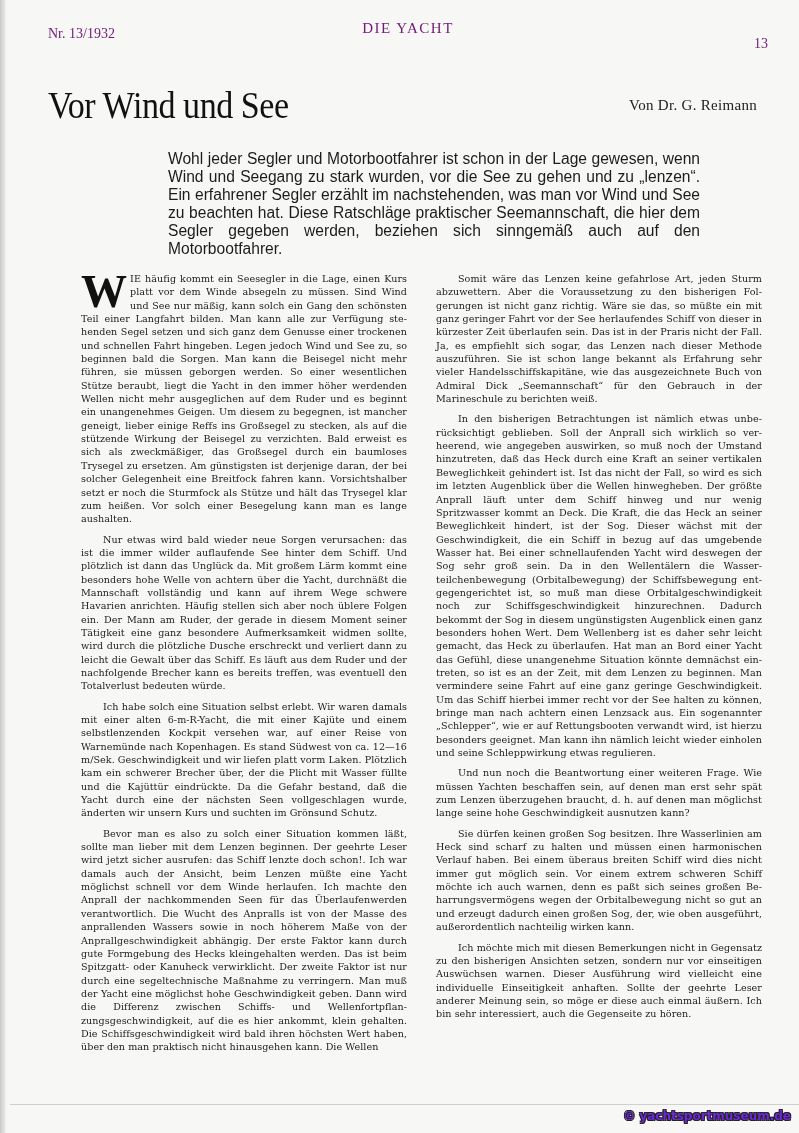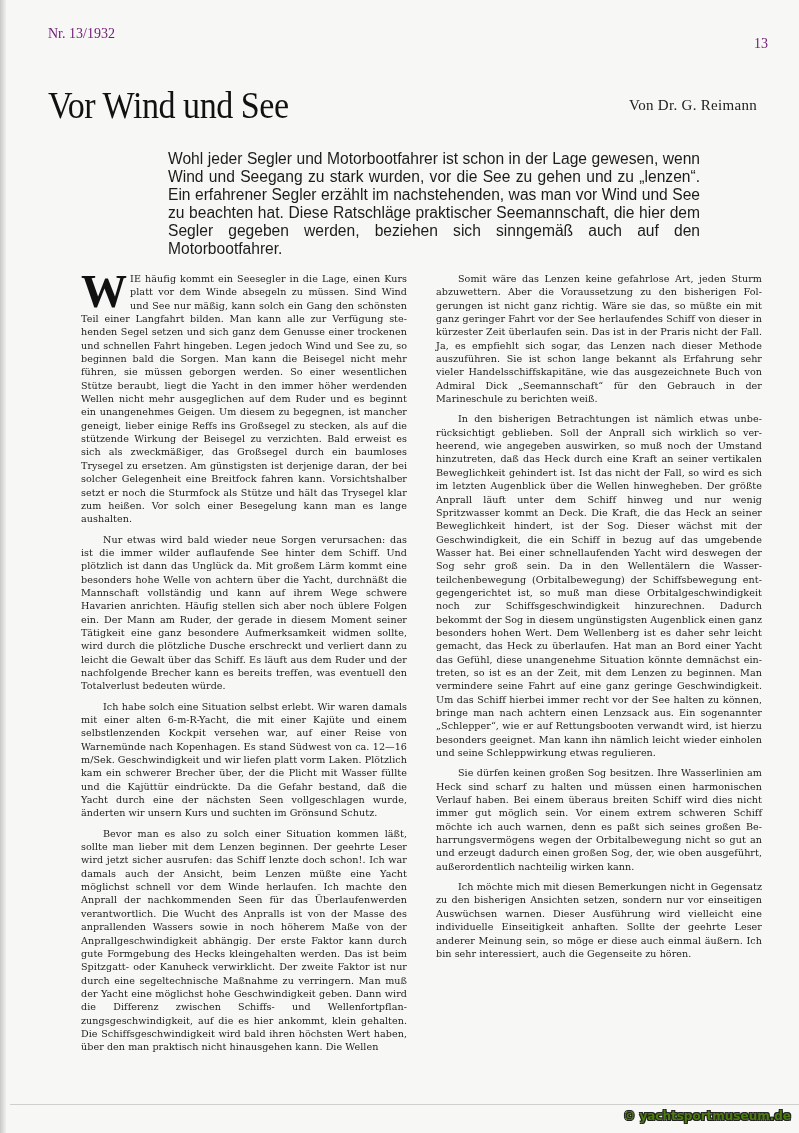--- a/index.html
+++ b/index.html
@@ -51,46 +51,48 @@
   .dropcap {
     float: left; font-family: "Liberation Serif", serif; font-size: 46px;
     line-height: 36px; margin: 2px 3px 0 0; color: #111; font-weight: bold;
   }
   .footer-line {
     position: absolute; left: 10px; right: 0; top: 1104px; height: 1px; background: #cfcfcd;
   }
   .watermark {
     position: absolute; right: 8px; top: 1109px;
     font-family: "DejaVu Sans", sans-serif; font-size: 12px; font-weight: bold;
-    color: #4d7c0f; text-shadow: 0 0 1px #222, 1px 1px 0 #222, -1px -1px 0 #222, 1px -1px 0 #222, -1px 1px 0 #222;
+    color: #6d28d9; text-shadow: 0 0 1px #222, 1px 1px 0 #222, -1px -1px 0 #222, 1px -1px 0 #222, -1px 1px 0 #222;
   }
 </style>
 </head>
 <body>
 
 <div class="left-shade"></div>
 
 <div class="header">
   <span class="issue">Nr. 13/1932</span>
+  <span class="mag">DIE YACHT</span>
   <span class="pagenum">13</span>
 </div>
 
 <div class="title">Vor Wind und See</div>
 <div class="author">Von Dr. G. Reimann</div>
 
 <div class="lead">Wohl jeder Segler und Motorbootfahrer ist schon in der Lage gewesen, wenn Wind und Seegang zu stark wurden, vor die See zu gehen und zu „lenzen“. Ein erfahrener Segler erzählt im nachstehenden, was man vor Wind und See zu beachten hat. Diese Ratschläge praktischer Seemannschaft, die hier dem Segler gegeben werden, beziehen sich sinngemäß auch auf den Motorbootfahrer.</div>
 
 <div class="col c1">
   <p class="first"><span class="dropcap">W</span><span>IE häufig kommt ein Seesegler in die Lage, einen Kurs platt vor dem Winde absegeln zu müssen. Sind Wind und See nur mäßig, kann solch ein Gang den schönsten Teil einer Langfahrt bilden. Man kann alle zur Verfügung ste­henden Segel setzen und sich ganz dem Genusse einer trockenen und schnellen Fahrt hingeben. Legen jedoch Wind und See zu, so beginnen bald die Sorgen. Man kann die Beisegel nicht mehr führen, sie müssen geborgen werden. So einer wesent­lichen Stütze beraubt, liegt die Yacht in den immer höher wer­denden Wellen nicht mehr ausgeglichen auf dem Ruder und es beginnt ein unangenehmes Geigen. Um diesem zu begegnen, ist mancher geneigt, lieber einige Reffs ins Großsegel zu stecken, als auf die stützende Wirkung der Beisegel zu verzichten. Bald erweist es sich als zweckmäßiger, das Großsegel durch ein baum­loses Trysegel zu ersetzen. Am günstigsten ist derjenige daran, der bei solcher Gelegenheit eine Breitfock fahren kann. Vor­sichtshalber setzt er noch die Sturmfock als Stütze und hält das Trysegel klar zum heißen. Vor solch einer Besegelung kann man es lange aushalten.</span></p>
   <p>Nur etwas wird bald wieder neue Sorgen verursachen: das ist die immer wilder auflaufende See hinter dem Schiff. Und plötzlich ist dann das Unglück da. Mit großem Lärm kommt eine besonders hohe Welle von achtern über die Yacht, durch­näßt die Mannschaft vollständig und kann auf ihrem Wege schwere Havarien anrichten. Häufig stellen sich aber noch üblere Folgen ein. Der Mann am Ruder, der gerade in diesem Moment seiner Tätigkeit eine ganz besondere Aufmerksamkeit widmen sollte, wird durch die plötzliche Dusche erschreckt und verliert dann zu leicht die Gewalt über das Schiff. Es läuft aus dem Ruder und der nachfolgende Brecher kann es bereits treffen, was eventuell den Totalverlust bedeuten würde.</p>
   <p>Ich habe solch eine Situation selbst erlebt. Wir waren da­mals mit einer alten 6-m-R-Yacht, die mit einer Kajüte und einem selbstlenzenden Kockpit versehen war, auf einer Reise von Warnemünde nach Kopenhagen. Es stand Südwest von ca. 12—16 m/Sek. Geschwindigkeit und wir liefen platt vorm Laken. Plötzlich kam ein schwerer Brecher über, der die Plicht mit Wasser füllte und die Kajüttür eindrückte. Da die Gefahr be­stand, daß die Yacht durch eine der nächsten Seen vollge­schlagen wurde, änderten wir unsern Kurs und suchten im Grönsund Schutz.</p>
   <p>Bevor man es also zu solch einer Situation kommen läßt, sollte man lieber mit dem Lenzen beginnen. Der geehrte Leser wird jetzt sicher ausrufen: das Schiff lenzte doch schon!. Ich war damals auch der Ansicht, beim Lenzen müßte eine Yacht möglichst schnell vor dem Winde herlaufen. Ich machte den Anprall der nachkommenden Seen für das Überlaufenwerden verantwortlich. Die Wucht des Anpralls ist von der Masse des anprallenden Wassers sowie in noch höherem Maße von der Anprallgeschwindigkeit abhängig. Der erste Faktor kann durch gute Formgebung des Hecks kleingehalten werden. Das ist beim Spitzgatt- oder Kanuheck verwirklicht. Der zweite Faktor ist nur durch eine segeltechnische Maßnahme zu verringern. Man muß der Yacht eine möglichst hohe Geschwindigkeit geben. Dann wird die Differenz zwischen Schiffs- und Wellenfortpflan­zungsgeschwindigkeit, auf die es hier ankommt, klein gehalten. Die Schiffsgeschwindigkeit wird bald ihren höchsten Wert haben, über den man praktisch nicht hinausgehen kann. Die Wellen­</p>
 </div>
 
 <div class="col c2">
   <p>Somit wäre das Lenzen keine gefahrlose Art, jeden Sturm abzuwettern. Aber die Voraussetzung zu den bisherigen Fol­gerungen ist nicht ganz richtig. Wäre sie das, so müßte ein mit ganz geringer Fahrt vor der See herlaufendes Schiff von dieser in kürzester Zeit überlaufen sein. Das ist in der Praris nicht der Fall. Ja, es empfiehlt sich sogar, das Lenzen nach dieser Methode auszuführen. Sie ist schon lange bekannt als Erfahrung sehr vieler Handelsschiffskapitäne, wie das ausge­zeichnete Buch von Admiral Dick „Seemannschaft“ für den Ge­brauch in der Marineschule zu berichten weiß.</p>
   <p>In den bisherigen Betrachtungen ist nämlich etwas unbe­rücksichtigt geblieben. Soll der Anprall sich wirklich so ver­heerend, wie angegeben auswirken, so muß noch der Umstand hinzutreten, daß das Heck durch eine Kraft an seiner vertikalen Beweglichkeit gehindert ist. Ist das nicht der Fall, so wird es sich im letzten Augenblick über die Wellen hinwegheben. Der größte Anprall läuft unter dem Schiff hinweg und nur wenig Spritzwasser kommt an Deck. Die Kraft, die das Heck an seiner Beweglichkeit hindert, ist der Sog. Dieser wächst mit der Geschwindigkeit, die ein Schiff in bezug auf das umgebende Wasser hat. Bei einer schnellaufenden Yacht wird deswegen der Sog sehr groß sein. Da in den Wellentälern die Wasser­teilchenbewegung (Orbitalbewegung) der Schiffsbewegung ent­gegengerichtet ist, so muß man diese Orbitalgeschwindigkeit noch zur Schiffsgeschwindigkeit hinzurechnen. Dadurch bekommt der Sog in diesem ungünstigsten Augenblick einen ganz besonders hohen Wert. Dem Wellenberg ist es daher sehr leicht gemacht, das Heck zu überlaufen. Hat man an Bord einer Yacht das Gefühl, diese unangenehme Situation könnte demnächst ein­treten, so ist es an der Zeit, mit dem Lenzen zu beginnen. Man vermindere seine Fahrt auf eine ganz geringe Geschwindigkeit. Um das Schiff hierbei immer recht vor der See halten zu können, bringe man nach achtern einen Lenzsack aus. Ein sogenannter „Schlepper“, wie er auf Rettungsbooten verwandt wird, ist hierzu besonders geeignet. Man kann ihn nämlich leicht wieder einholen und seine Schleppwirkung etwas regulieren.</p>
+  <p>Und nun noch die Beantwortung einer weiteren Frage. Wie müssen Yachten beschaffen sein, auf denen man erst sehr spät zum Lenzen überzugehen braucht, d. h. auf denen man möglichst lange seine hohe Geschwindigkeit ausnutzen kann?</p>
   <p>Sie dürfen keinen großen Sog besitzen. Ihre Wasserlinien am Heck sind scharf zu halten und müssen einen harmonischen Verlauf haben. Bei einem überaus breiten Schiff wird dies nicht immer gut möglich sein. Vor einem extrem schweren Schiff möchte ich auch warnen, denn es paßt sich seines großen Be­harrungsvermögens wegen der Orbitalbewegung nicht so gut an und erzeugt dadurch einen großen Sog, der, wie oben ausge­führt, außerordentlich nachteilig wirken kann.</p>
   <p>Ich möchte mich mit diesen Bemerkungen nicht in Gegen­satz zu den bisherigen Ansichten setzen, sondern nur vor ein­seitigen Auswüchsen warnen. Dieser Ausführung wird vielleicht eine individuelle Einseitigkeit anhaften. Sollte der geehrte Leser anderer Meinung sein, so möge er diese auch einmal äußern. Ich bin sehr interessiert, auch die Gegenseite zu hören.</p>
 </div>
 
 <div class="footer-line"></div>
 <div class="watermark">© yachtsportmuseum.de</div>
 
 </body></html>

